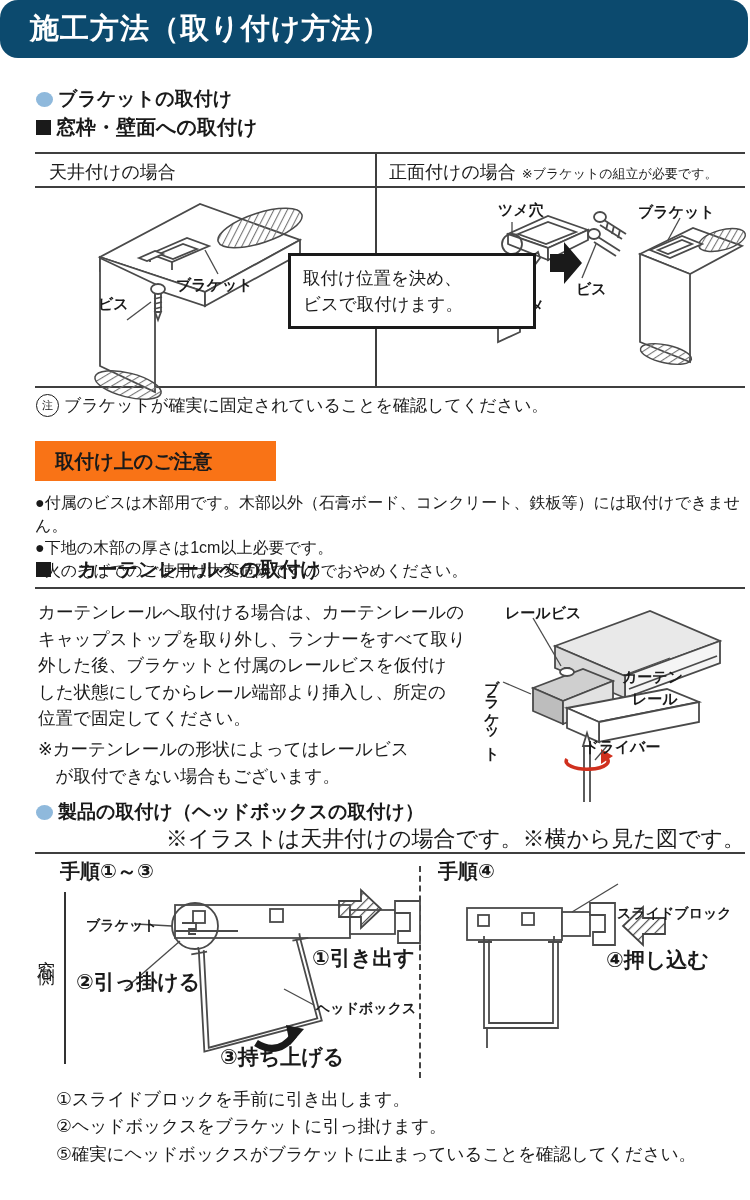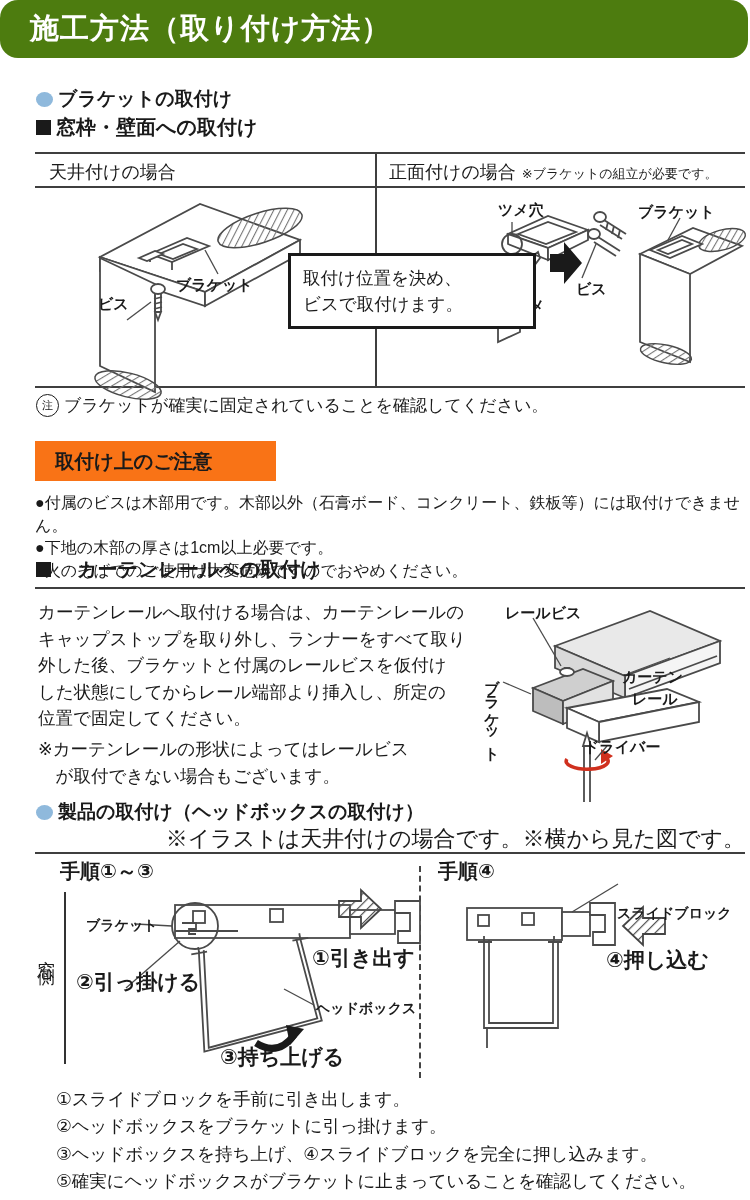--- a/index.html
+++ b/index.html
@@ -1,20 +1,20 @@
 <!DOCTYPE html>
 <html><head>
 <meta charset="utf-8">
 <style>
   html,body{margin:0;padding:0;background:#fff;}
   .page{position:relative;width:750px;height:1200px;background:#fff;overflow:hidden;
         font-family:"Liberation Sans","DejaVu Sans",sans-serif;color:#1a1a1a;}
   .abs{position:absolute;}
   
-  .header-band{position:absolute;left:0;top:8;width:748px;height:58px;background:#4d7c0f;
+  .header-band{position:absolute;left:0;top:8;width:748px;height:58px;background:#0c4a6e;
                border-radius:18px;display:flex;align-items:center;}
   .header-band .title{padding-left:30px;font-size:29px;font-weight:bold;color:#fff;letter-spacing:1px;}
   
   .sec-head{position:absolute;display:flex;align-items:center;gap:5px;}
   .dot{width:17px;height:15px;border-radius:50%;background:#8FB9DC;flex:0 0 auto;}
   .sq{width:15px;height:15px;background:#1a1a1a;flex:0 0 auto;}
   .sec-head .t{font-size:19px;font-weight:bold;white-space:nowrap;}
   .sec-head .t2{font-size:20px;font-weight:bold;white-space:nowrap;}
   
   .tbl{position:absolute;left:35px;top:152px;width:710px;height:205px;}
@@ -317,17 +317,16 @@
     <polygon points="225,48 203,48 203,37 183,56 203,75 203,64 225,64" fill="url(#hB)" stroke="#444" stroke-width="1.8"></polygon>
 
     <line class="lead" x1="178" y1="14" x2="132" y2="42"></line>
   </svg>
   <div class="lbl-sm" style="left:617px;top:872px;margin-top:33px;">スライドブロック</div>
   <div class="step-lbl" style="left:606px;top:946px;">④押し込む</div>
 
   <div class="instructions">
     <div>①スライドブロックを手前に引き出します。</div>
     <div>②ヘッドボックスをブラケットに引っ掛けます。</div>
-    <div>③ヘッドボックスを持ち上げ、④スライドブロックを完全に押し込みます。</div>
     <div>⑤確実にヘッドボックスがブラケットに止まっていることを確認してください。</div>
   </div>
 
 </div>
 
 </body></html>

